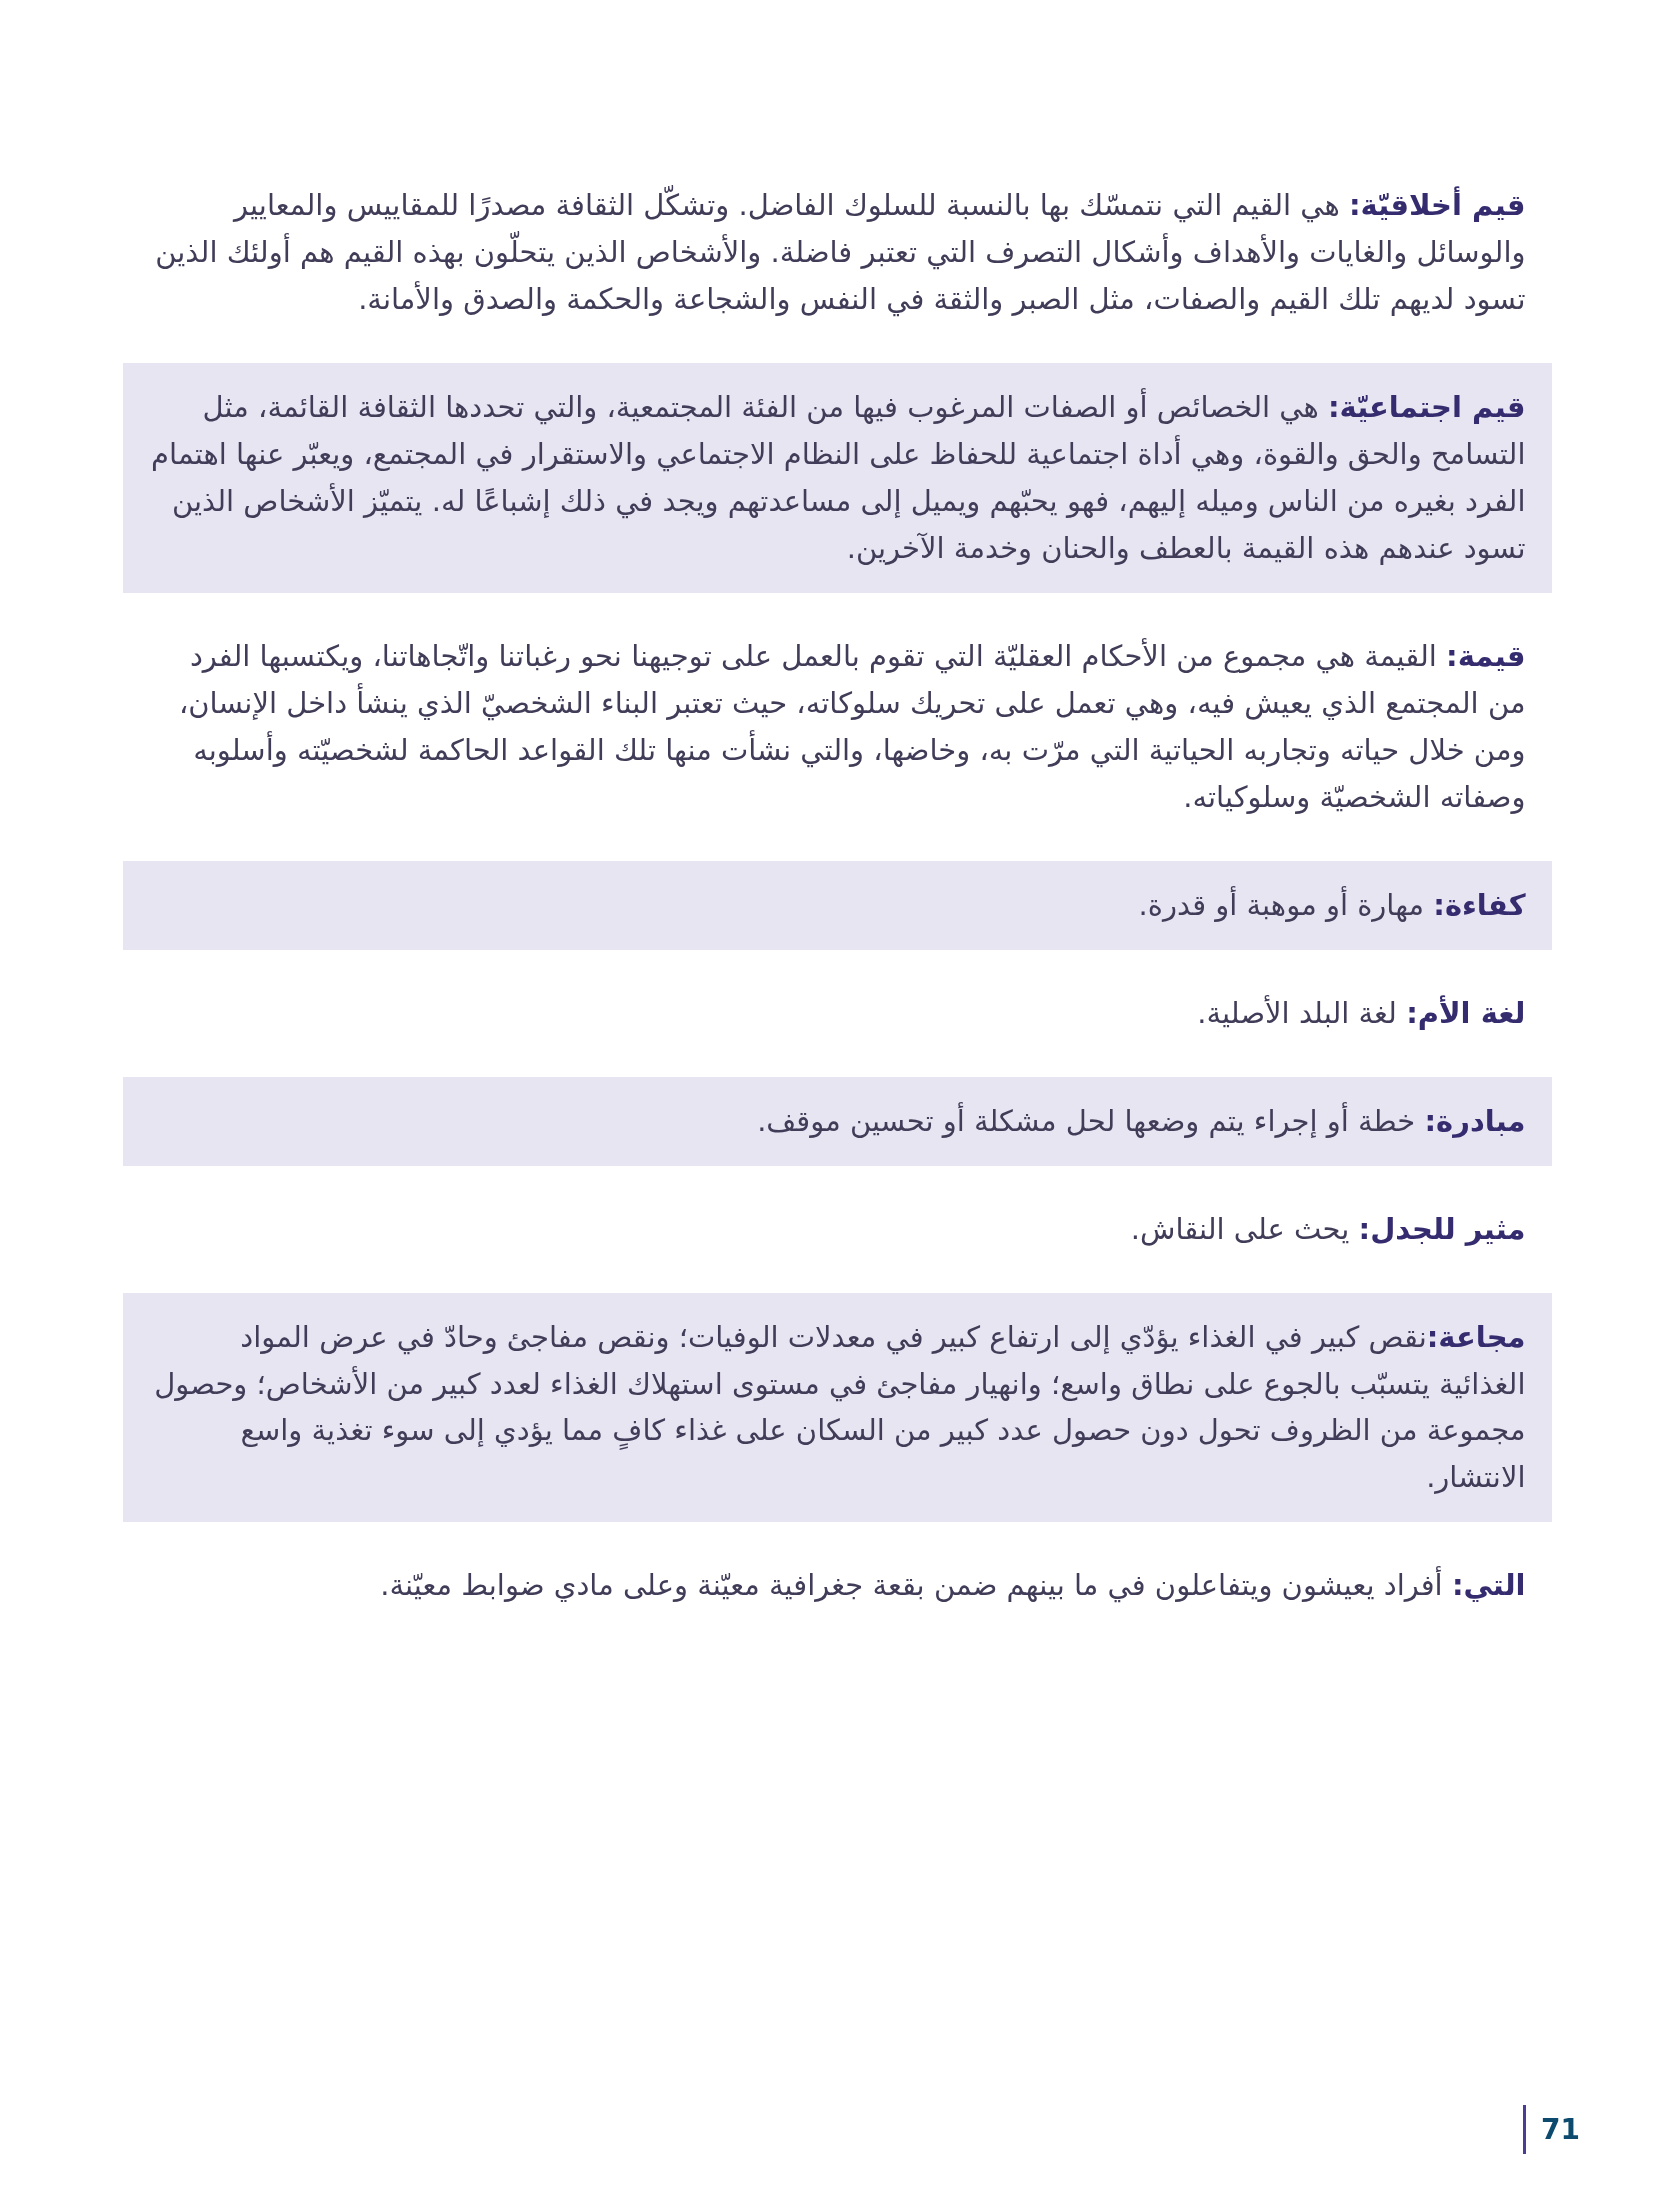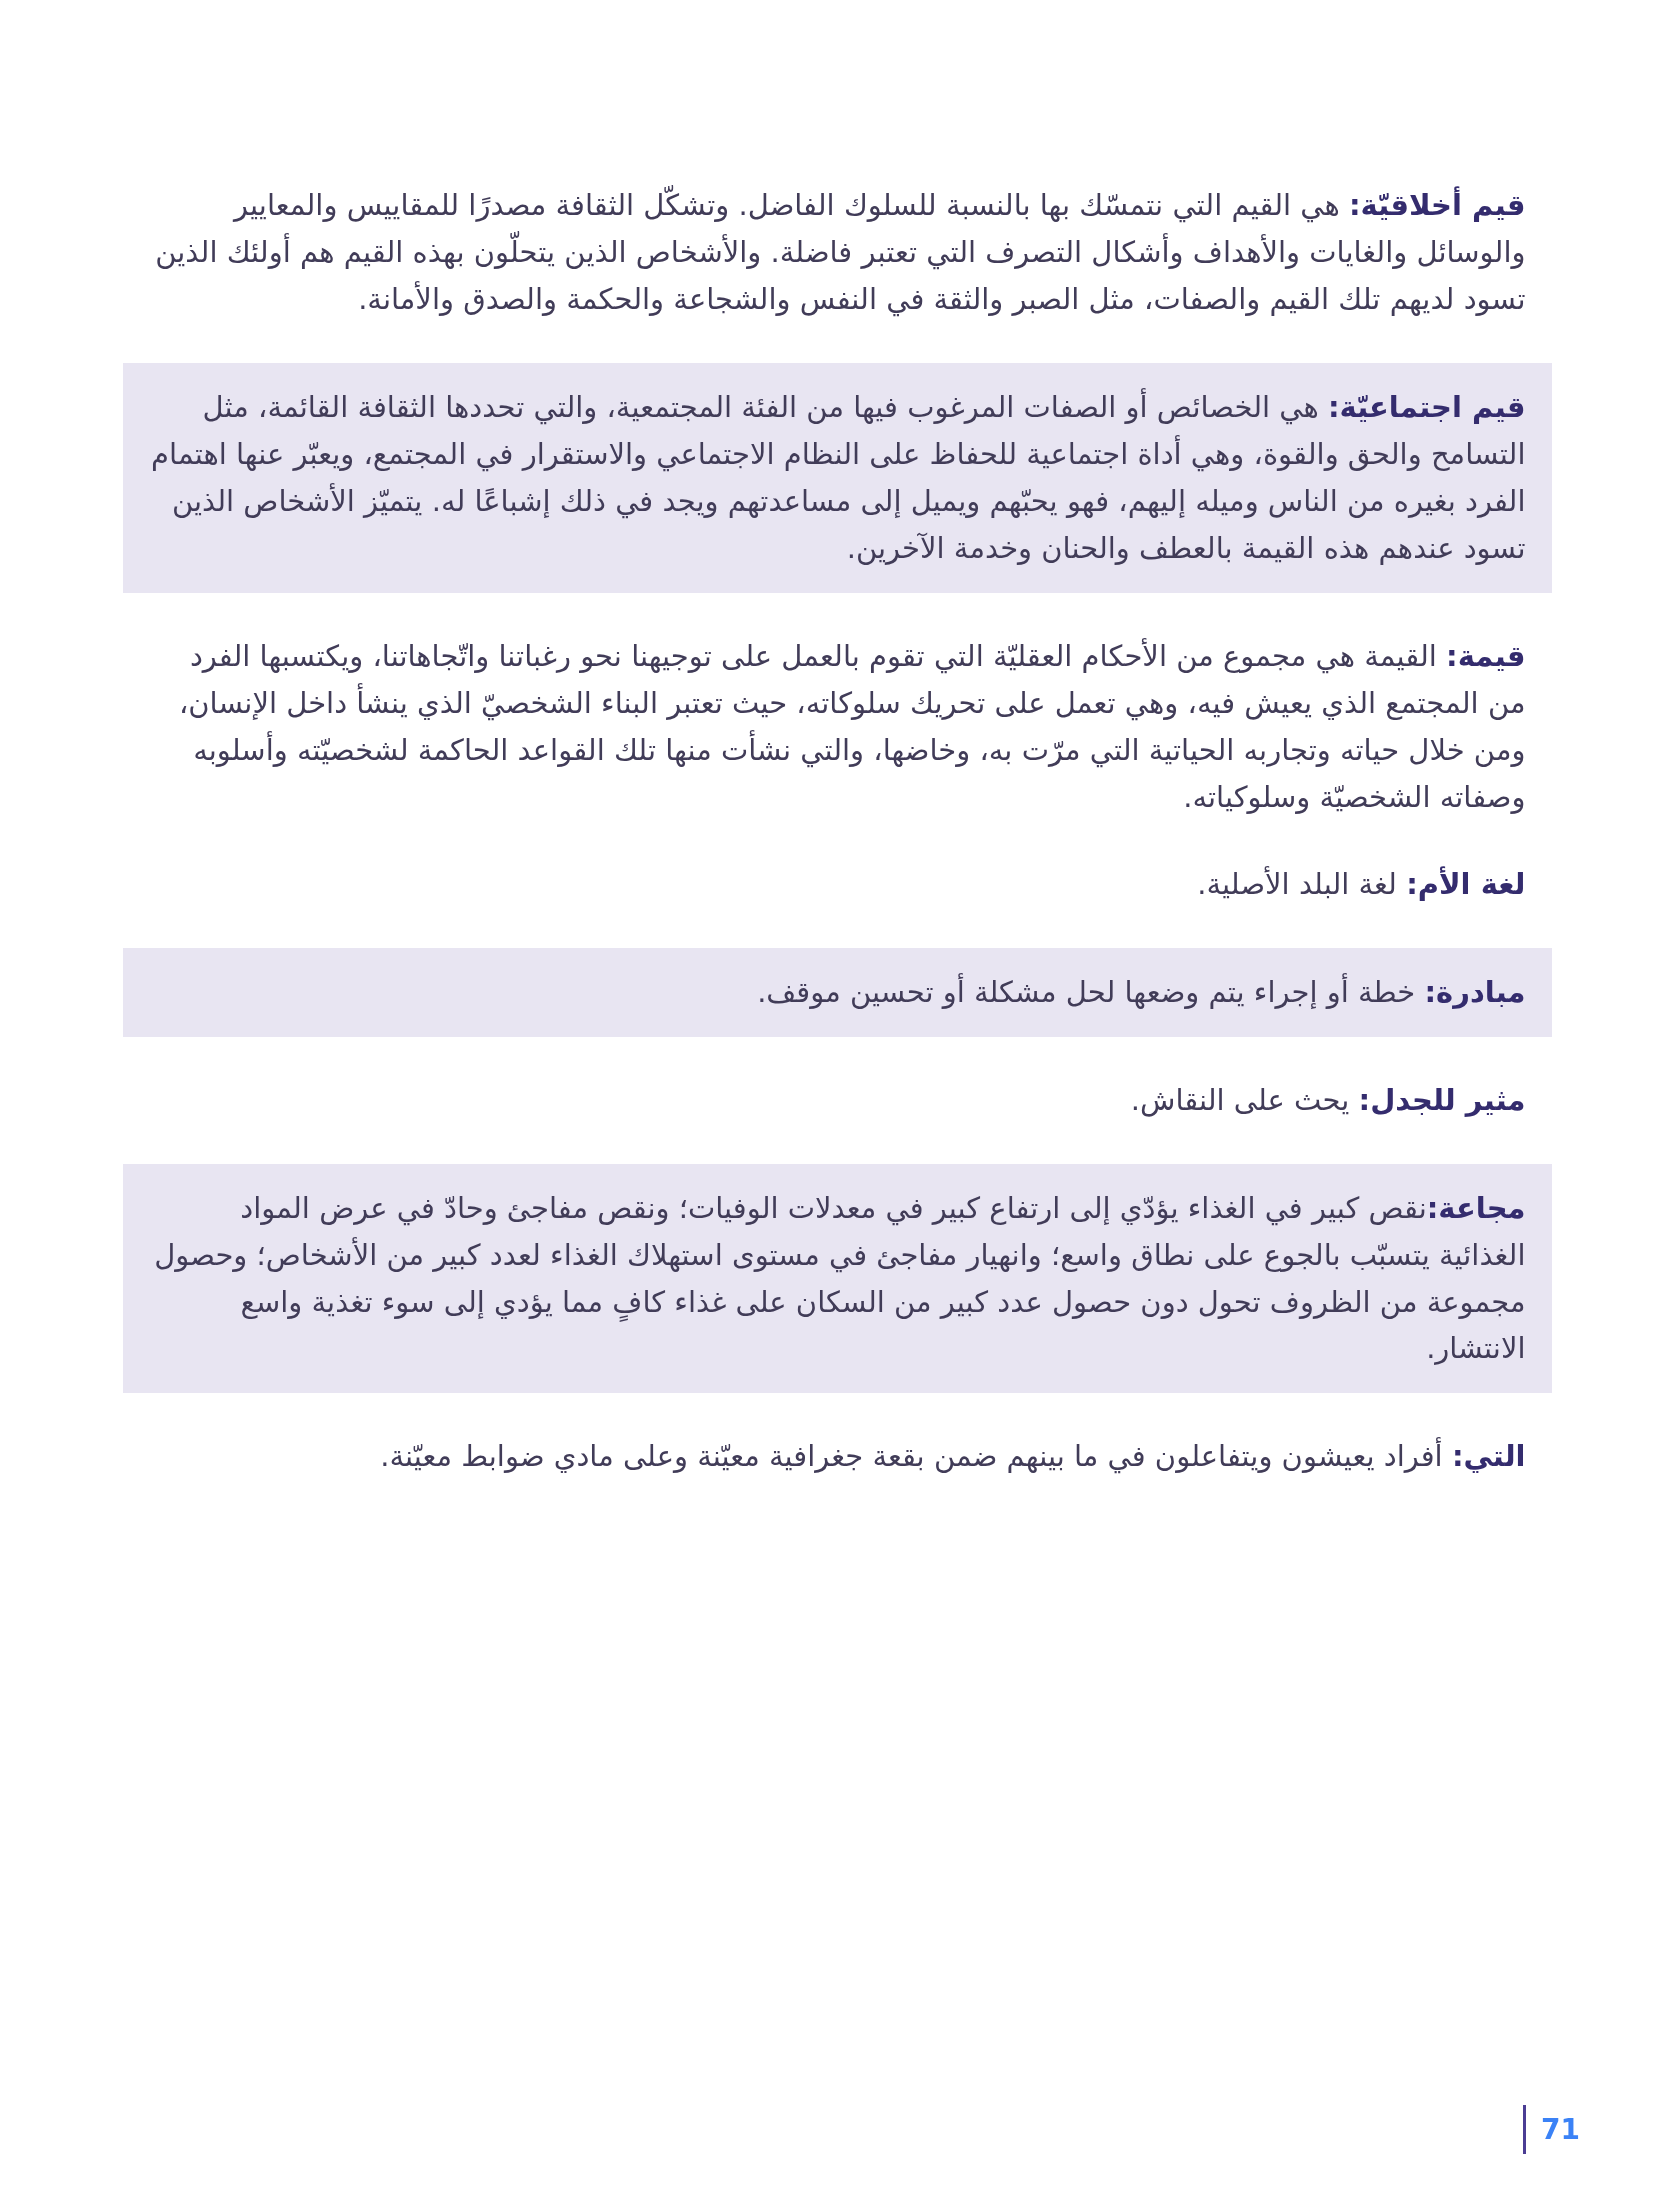--- a/index.html
+++ b/index.html
@@ -49,36 +49,37 @@
     gap: 15px;
   }
   .footer-rule {
     width: 2.8px;
     height: 49px;
     background: #4b3d94;
   }
   .page-num {
     font-size: 28px;
     font-weight: 700;
-    color: #3b82f6;
+    color: #0c4a6e;
   }
 </style>
 </head>
 <body>
 
 <div class="page">
 
   <div class="entries">
 
     <p class="entry"><span class="term">قيم أخلاقيّة:</span><span class="def"> هي القيم التي نتمسّك بها بالنسبة للسلوك الفاضل. وتشكّل الثقافة مصدرًا للمقاييس والمعايير والوسائل والغايات والأهداف وأشكال التصرف التي تعتبر فاضلة. والأشخاص الذين يتحلّون بهذه القيم هم أولئك الذين تسود لديهم تلك القيم والصفات، مثل الصبر والثقة في النفس والشجاعة والحكمة والصدق والأمانة.</span></p>
 
     <p class="entry hl"><span class="term">قيم اجتماعيّة:</span><span class="def"> هي الخصائص أو الصفات المرغوب فيها من الفئة المجتمعية، والتي تحددها الثقافة القائمة، مثل التسامح والحق والقوة، وهي أداة اجتماعية للحفاظ على النظام الاجتماعي والاستقرار في المجتمع، ويعبّر عنها اهتمام الفرد بغيره من الناس وميله إليهم، فهو يحبّهم ويميل إلى مساعدتهم ويجد في ذلك إشباعًا له. يتميّز الأشخاص الذين تسود عندهم هذه القيمة بالعطف والحنان وخدمة الآخرين.</span></p>
 
     <p class="entry"><span class="term">قيمة:</span><span class="def"> القيمة هي مجموع من الأحكام العقليّة التي تقوم بالعمل على توجيهنا نحو رغباتنا واتّجاهاتنا، ويكتسبها الفرد من المجتمع الذي يعيش فيه، وهي تعمل على تحريك سلوكاته، حيث تعتبر البناء الشخصيّ الذي ينشأ داخل الإنسان، ومن خلال حياته وتجاربه الحياتية التي مرّت به، وخاضها، والتي نشأت منها تلك القواعد الحاكمة لشخصيّته وأسلوبه وصفاته الشخصيّة وسلوكياته.</span></p>
 
+    <p class="entry hl"><span class="term">كفاءة:</span><span class="def"> مهارة أو موهبة أو قدرة.</span></p>
 
     <p class="entry"><span class="term">لغة الأم:</span><span class="def"> لغة البلد الأصلية.</span></p>
 
 
 
     <p class="entry hl"><span class="term">مبادرة:</span><span class="def"> خطة أو إجراء يتم وضعها لحل مشكلة أو تحسين موقف.</span></p>
 
     <p class="entry"><span class="term">مثير للجدل:</span><span class="def"> يحث على النقاش.</span></p>
 
     <p class="entry hl"><span class="term">مجاعة:</span><span class="def">نقص كبير في الغذاء يؤدّي إلى ارتفاع كبير في معدلات الوفيات؛ ونقص مفاجئ وحادّ في عرض المواد الغذائية يتسبّب بالجوع على نطاق واسع؛ وانهيار مفاجئ في مستوى استهلاك الغذاء لعدد كبير من الأشخاص؛ وحصول مجموعة من الظروف تحول دون حصول عدد كبير من السكان على غذاء كافٍ مما يؤدي إلى سوء تغذية واسع الانتشار.</span></p>

